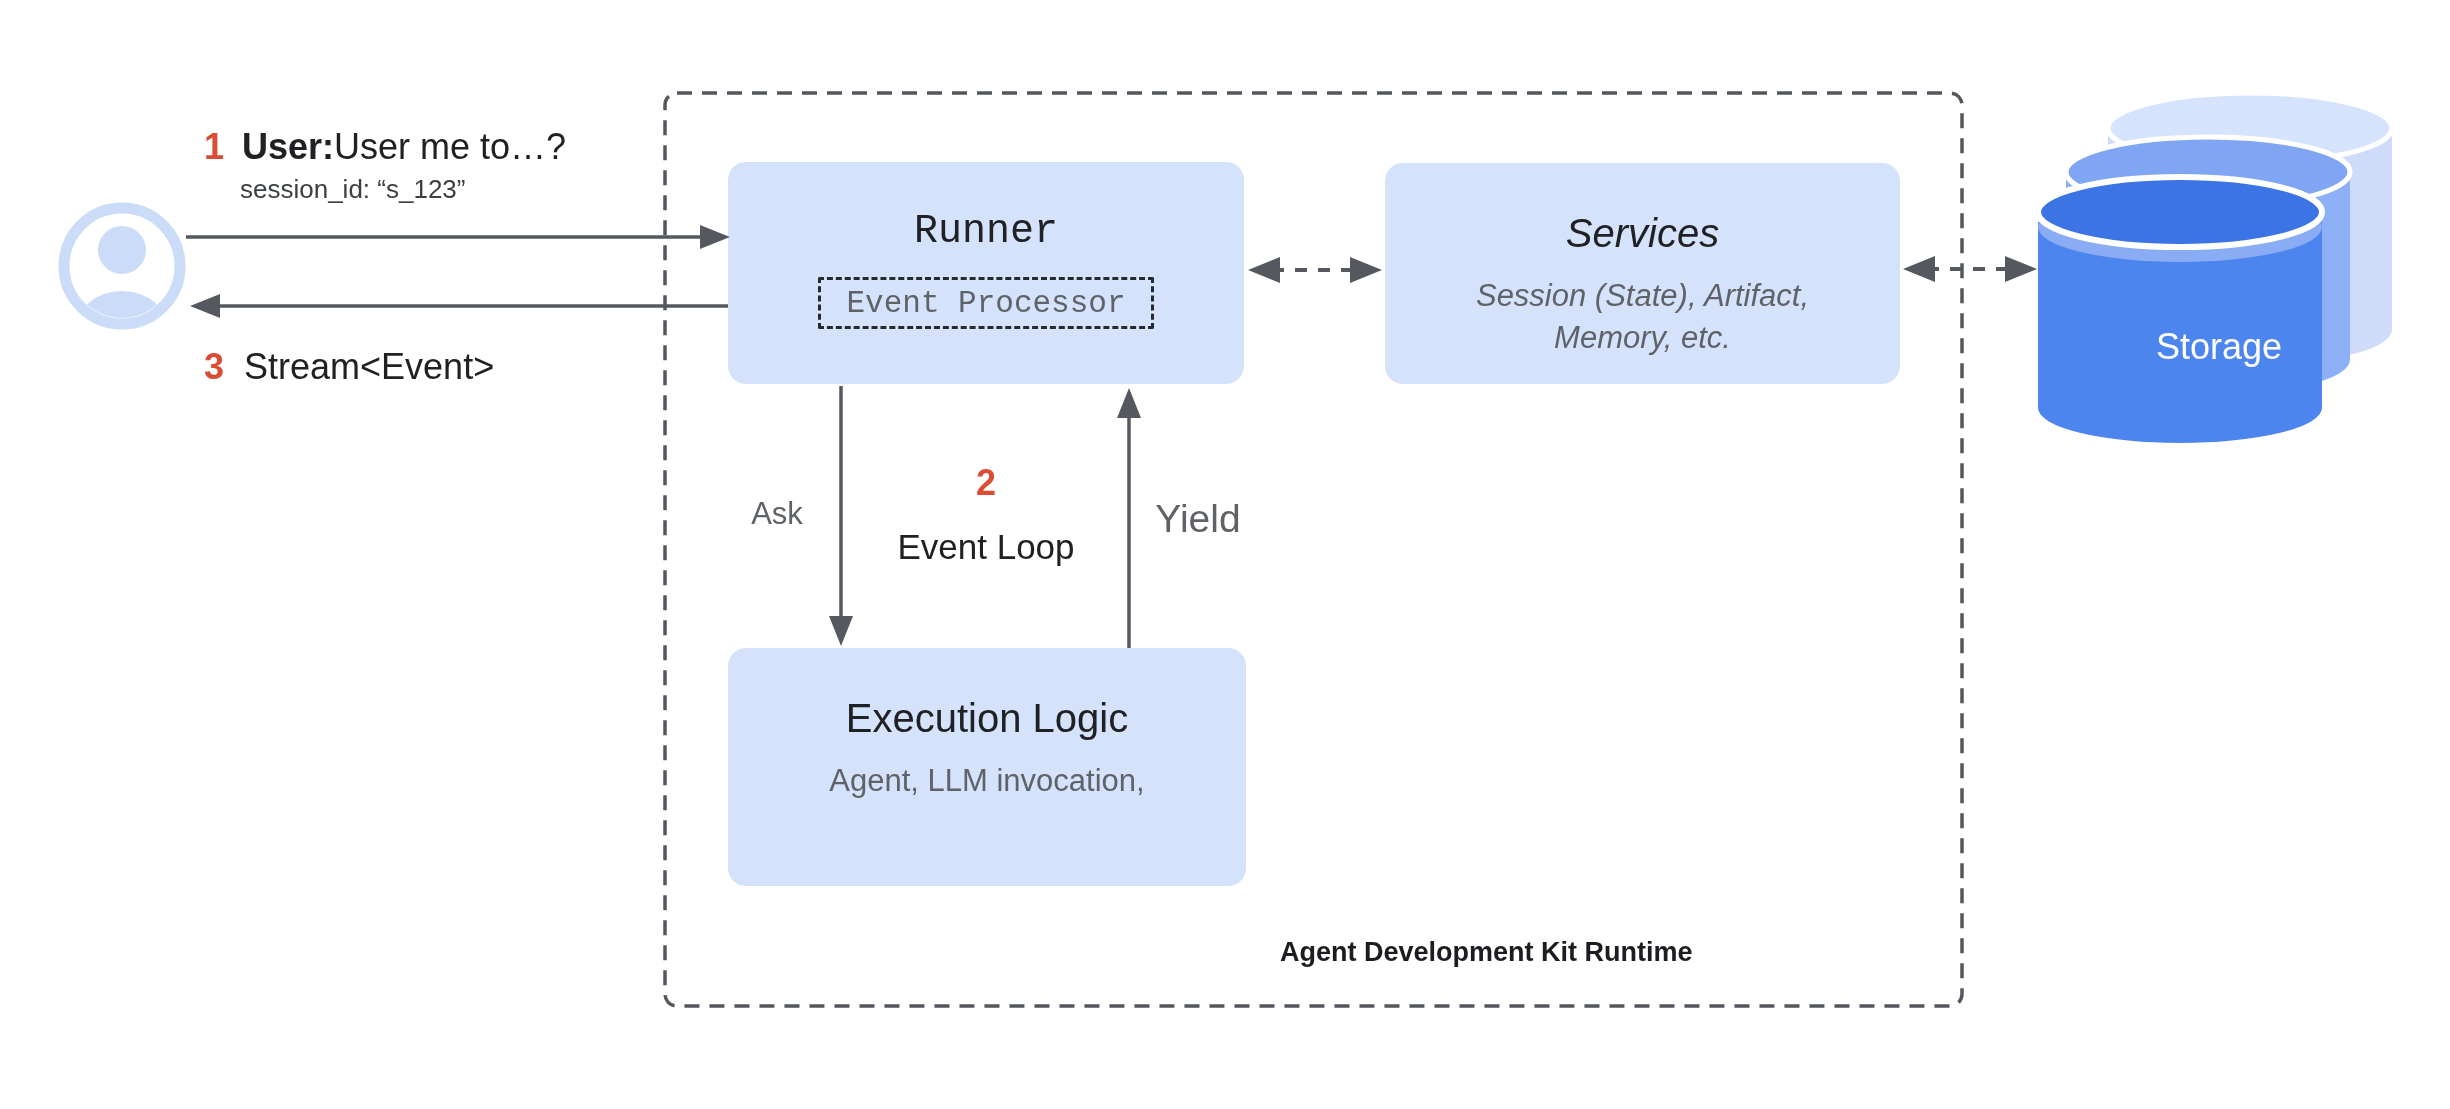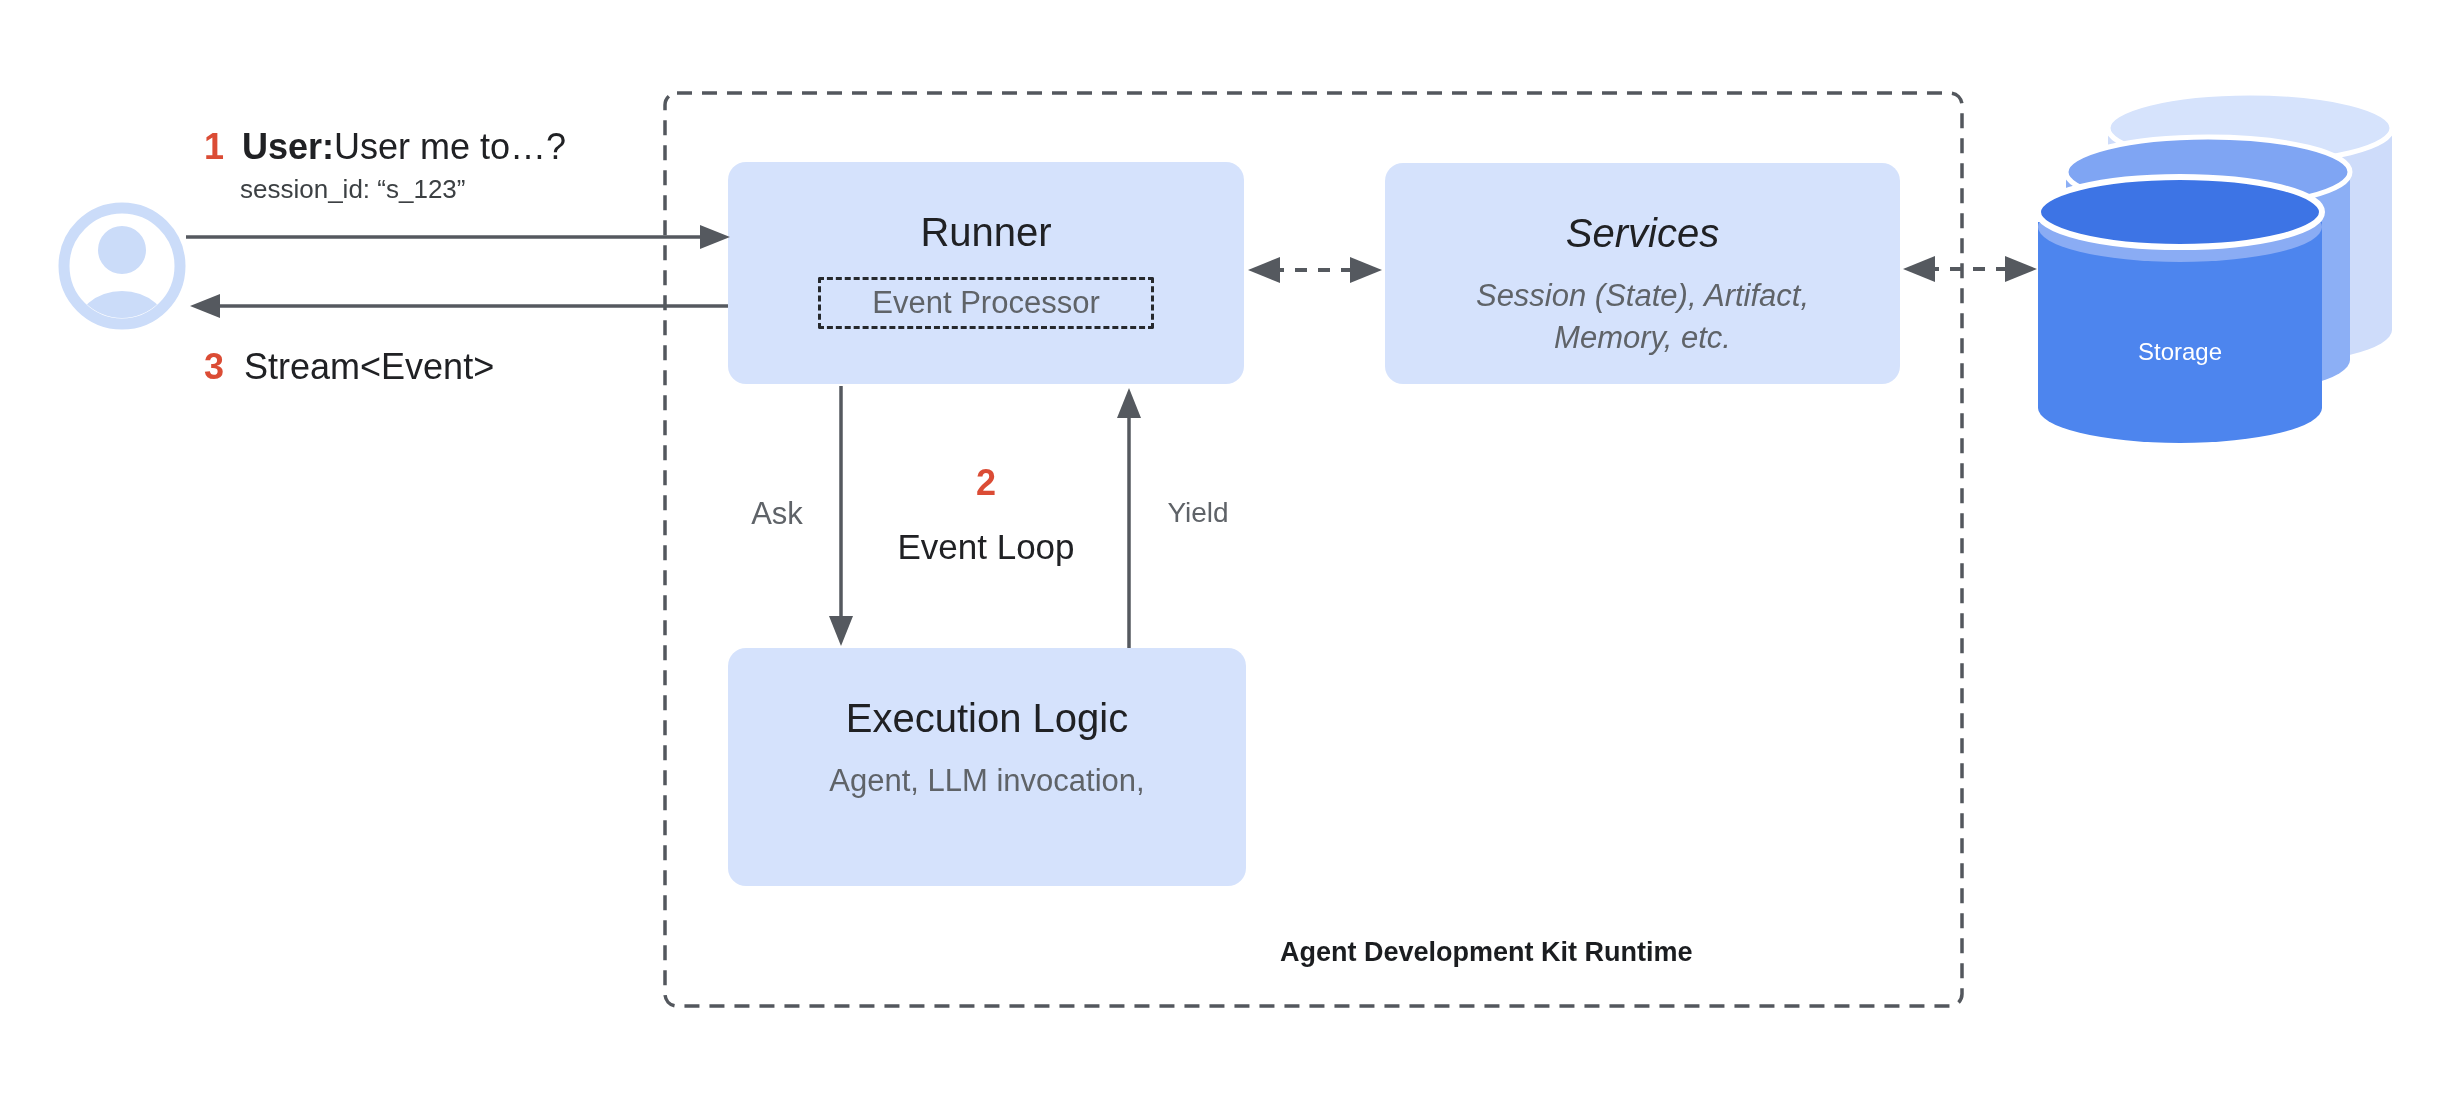--- a/index.html
+++ b/index.html
@@ -27,21 +27,21 @@
     color: var(--title-text, #202124);
     font-weight: 400;
   }
   .box-subtitle {
     font-size: 31px;
     line-height: 42px;
     color: var(--muted-text, #5f6368);
     font-weight: 400;
   }
 
-  #runner-box    { left: 728px;  top: 162px; width: 516px; height: 222px; }
+  #runner-box    { left: 728px;  top: 162px; width: 516px; height: 222px; font-family: Liberation Mono, monospace; }
   #services-box  { left: 1385px; top: 163px; width: 515px; height: 221px; font-style: italic; }
   #execution-box { left: 728px;  top: 648px; width: 518px; height: 238px; }
 
   #runner-box .box-title,
   #services-box .box-title,
   #execution-box .box-title { margin-top: 48px; }
 
   #services-box .box-subtitle,
   #execution-box .box-subtitle { margin-top: 20px; }
 
@@ -64,36 +64,36 @@
   #step1-row { left: 204px; top: 126px; font-size: 36px; color: var(--title-text, #202124); }
   #step1-row .num { color: var(--accent-red, #db4c35); font-weight: 700; margin-right: 18px; }
   #step1-row .bold { font-weight: 700; }
 
   #session-line { left: 240px; top: 174px; font-size: 26px; color: var(--session-text, #3c4043); }
 
   #step3-row { left: 204px; top: 346px; font-size: 36px; color: var(--title-text, #202124); }
   #step3-row .num { color: var(--accent-red, #db4c35); font-weight: 700; margin-right: 20px; }
 
   #ask-label   { left: 735px;  top: 496px; width: 84px;  text-align: center; font-size: 31px; color: var(--muted-text, #5f6368); }
-  #yield-label { left: 1150px; top: 497px; width: 96px;  text-align: center; font-size: 28px; color: var(--muted-text, #5f6368); }
+  #yield-label { left: 1150px; top: 497px; width: 96px;  text-align: center; font-size: 39px; color: var(--muted-text, #5f6368); }
 
   #step2-num   { left: 960px; top: 462px; width: 52px; text-align: center; font-size: 36px; font-weight: 700; color: var(--accent-red, #db4c35); }
   #event-loop-label { left: 886px; top: 527px; width: 200px; text-align: center; font-size: 35px; color: var(--title-text, #202124); }
 
   #runtime-label {
     left: 1280px; top: 937px; width: 645px;
     font-size: 27px;
     color: #1b1d20;
     font-weight: bold;
   }
 
   #storage-label {
-    left: 2078px; top: 338px; width: 204px;
-    text-align: center;
-    font-size: 24px;
+    left: 2078px; top: 326px; width: 204px;
+    text-align: right;
+    font-size: 36px;
     color: #ffffff;
   }
 
   
   #overlay {
     position: absolute;
     left: 0; top: 0;
     width: 2450px; height: 1109px;
     pointer-events: none;
   }

